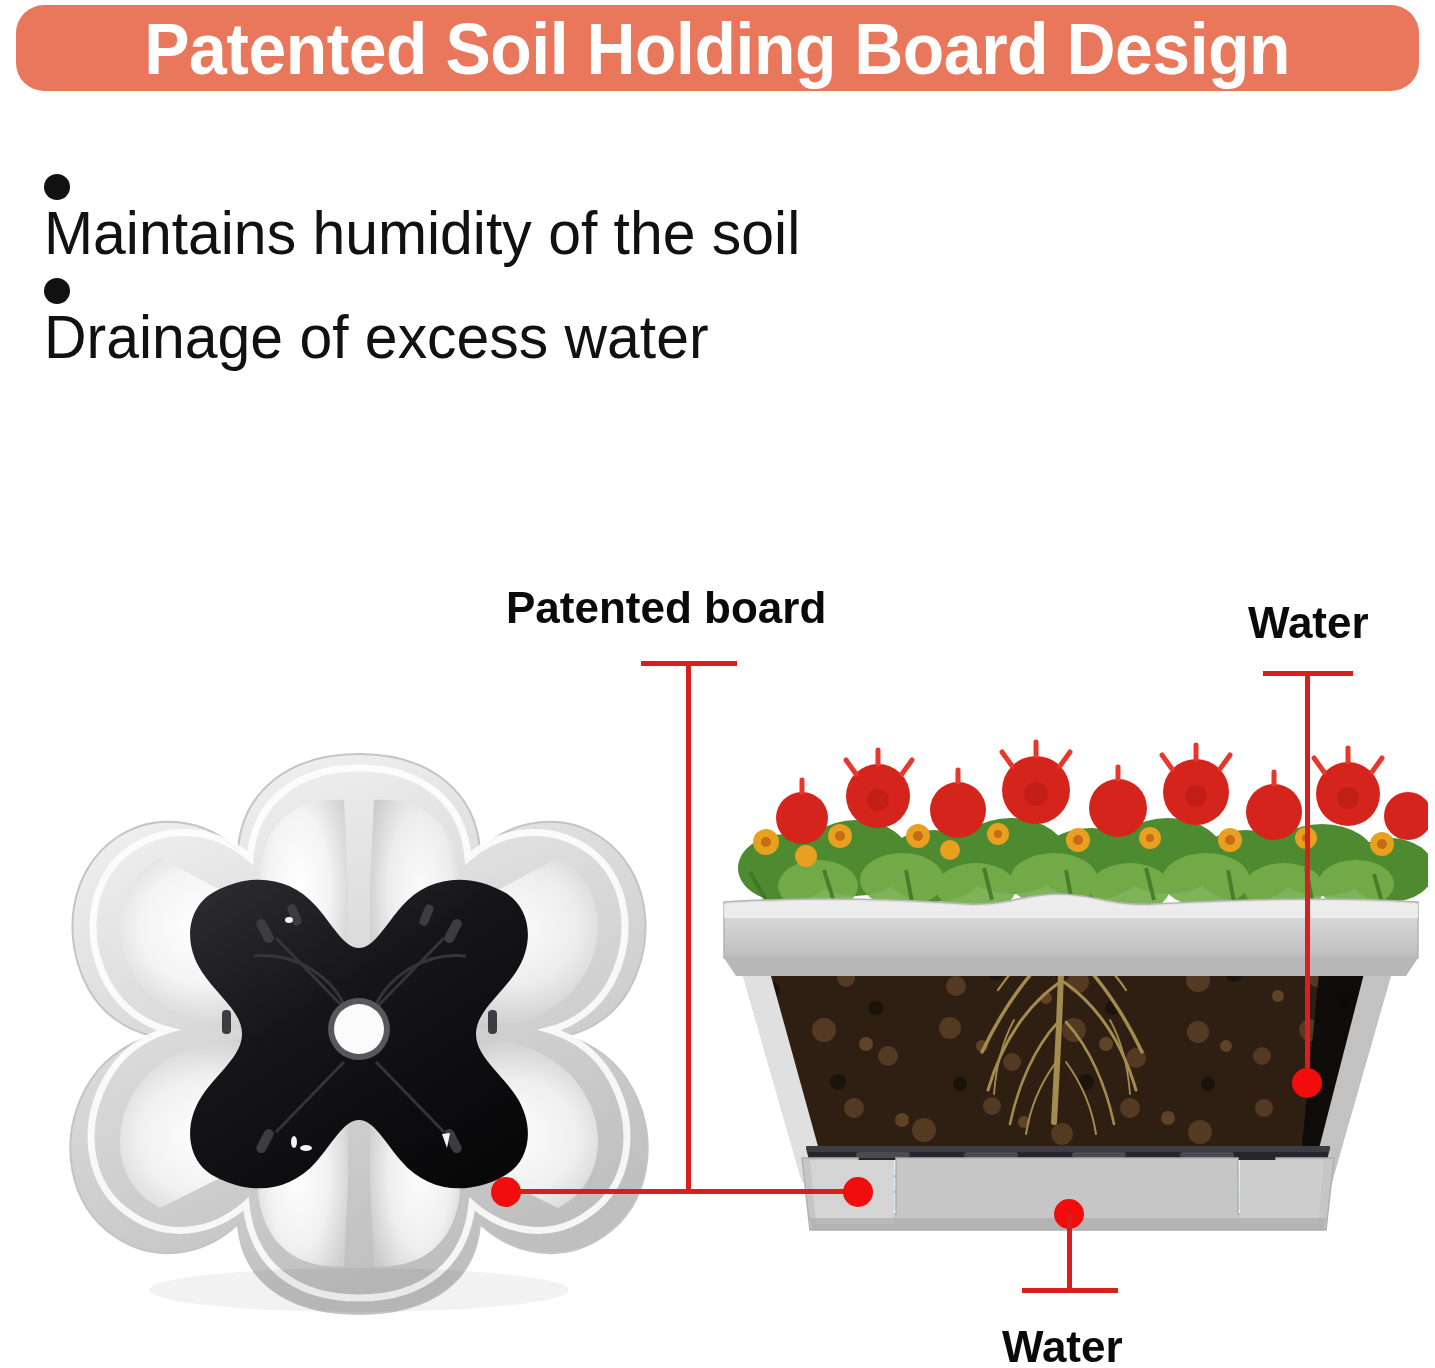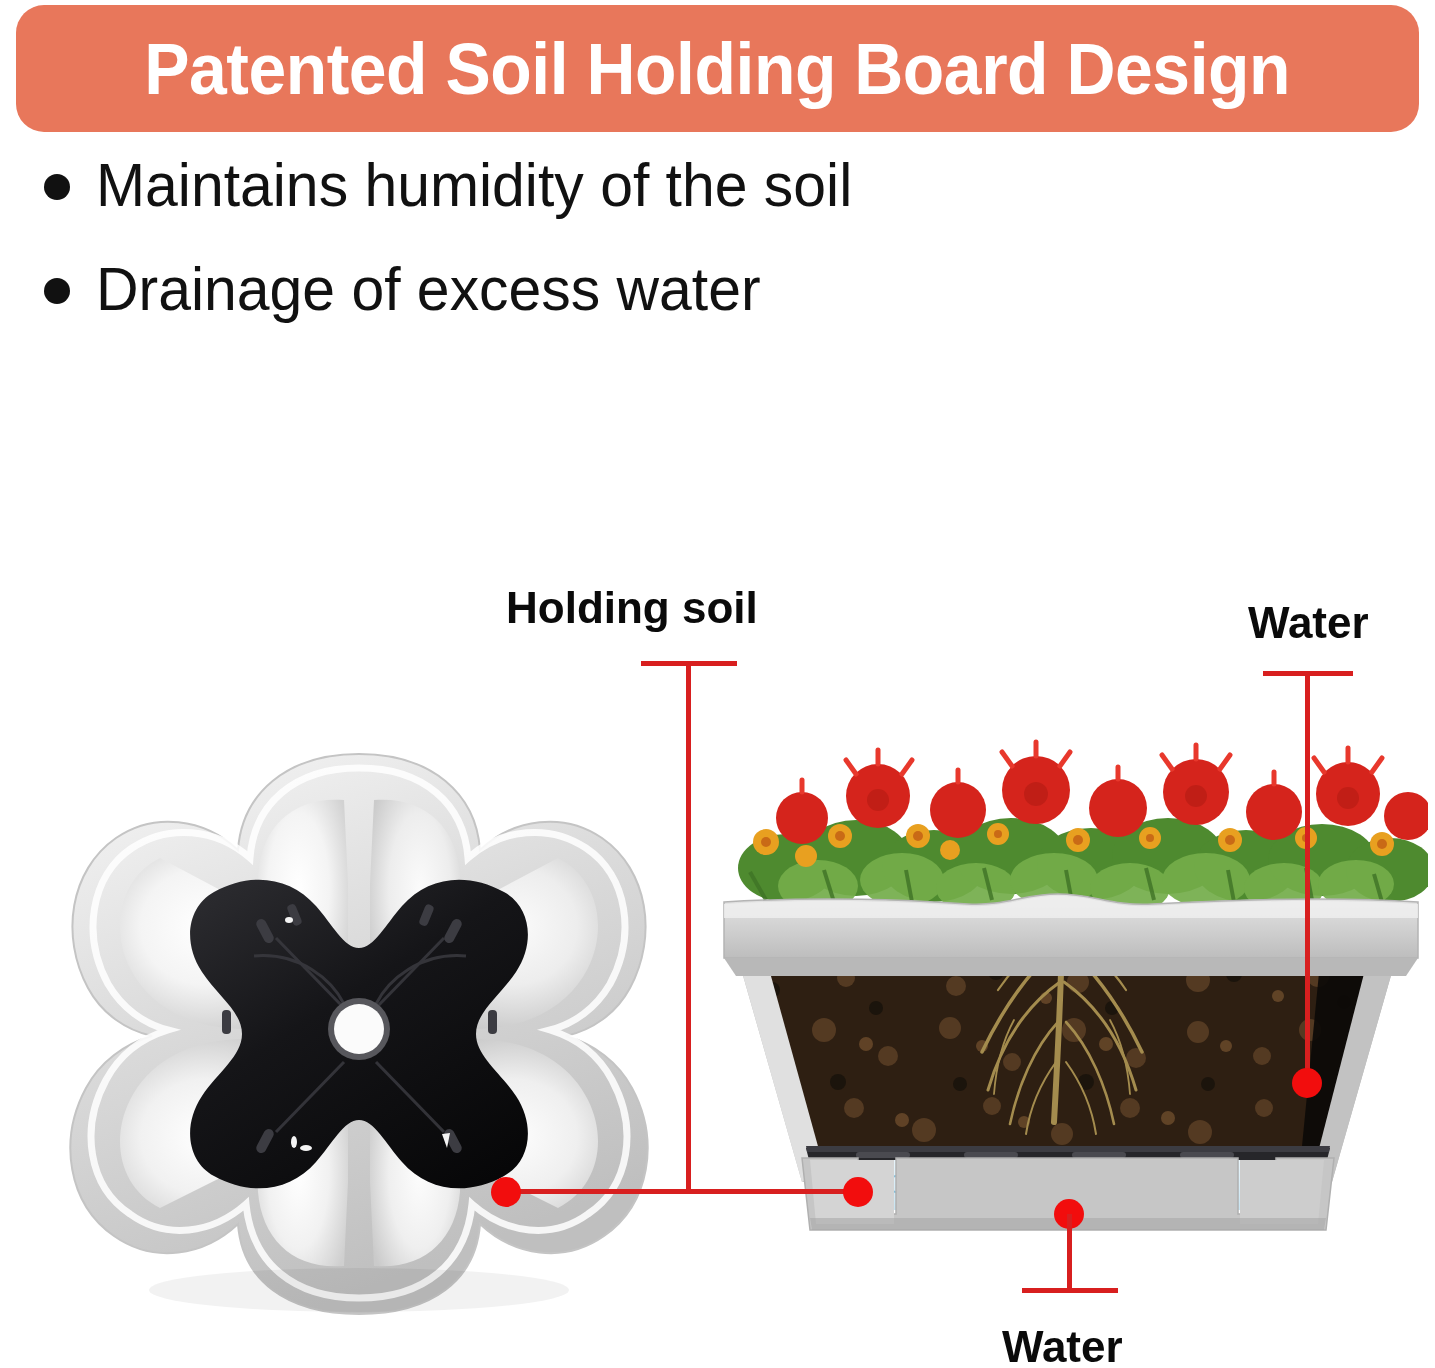--- a/index.html
+++ b/index.html
@@ -18,21 +18,21 @@
     background: #ffffff;
     overflow: hidden;
   }
 
   
   #header-banner {
     position: absolute;
     left: 16px;
     top: 5px;
     width: 1403px;
-    height: 127px;
+    height: 86px;
     background: #E8775B;
     border-radius: 28px;
     display: flex;
     align-items: center;
     justify-content: center;
   }
   #header-title {
     color: #ffffff;
     font-family: "Liberation Sans Narrow", "Liberation Sans", sans-serif;
     font-weight: bold;
@@ -47,20 +47,21 @@
   #feature-list {
     position: absolute;
     left: 44px;
     top: 152px;
     width: 1100px;
   }
   .feature-row {
     display: flex;
     align-items: flex-start;
     height: 104px;
+    flex-direction: column;
   }
   .feature-bullet {
     width: 26px;
     height: 26px;
     border-radius: 50%;
     background: #111111;
     margin-top: 22px;
     margin-right: 26px;
     flex: none;
   }
@@ -570,21 +571,21 @@
       <path fill="#c6c6c6" stroke="#b0b0b0" stroke-width="1.5" d="M96,468
                L 152,468 L 152,524 L 190,524 L 190,468
                L 532,468 L 532,524 L 570,524 L 570,468
                L 628,468 L 620,540 L 104,540 Z"></path>
       <path fill="#d4d4d4" d="M104,470 L 188,470 L 188,534 L 110,534 Z"></path>
       <path fill="#cdcdcd" d="M534,470 L 618,470 L 612,534 L 534,534 Z"></path>
       <path fill="#a9a9a9" opacity="0.6" d="M104,528 L 620,528 L 618,540 L 106,540 Z"></path>
     </svg>
   </div>
 
-  <div class="callout-label" id="label-holding-board">Holding soil</div>
+  <div class="callout-label" id="label-holding-board">Patented board</div>
   <div class="leader leader-h" id="hb-tbar"></div>
   <div class="leader leader-v" id="hb-stem"></div>
   <div class="leader leader-h" id="hb-hline"></div>
   <div class="leader-dot" id="hb-dot-l"></div>
   <div class="leader-dot" id="hb-dot-r"></div>
 
   <div class="callout-label" id="label-soil">Water</div>
   <div class="leader leader-h" id="soil-tbar"></div>
   <div class="leader leader-v" id="soil-stem"></div>
   <div class="leader-dot" id="soil-dot"></div>

